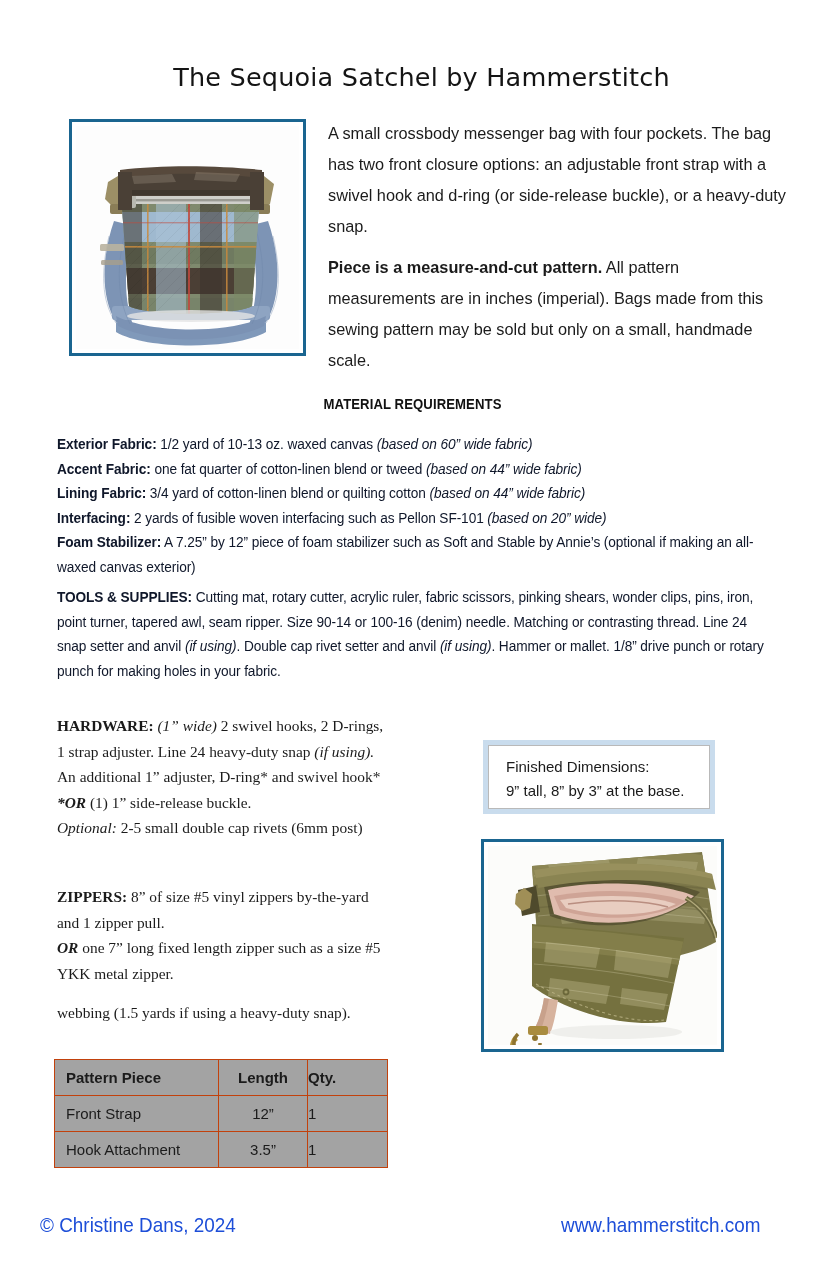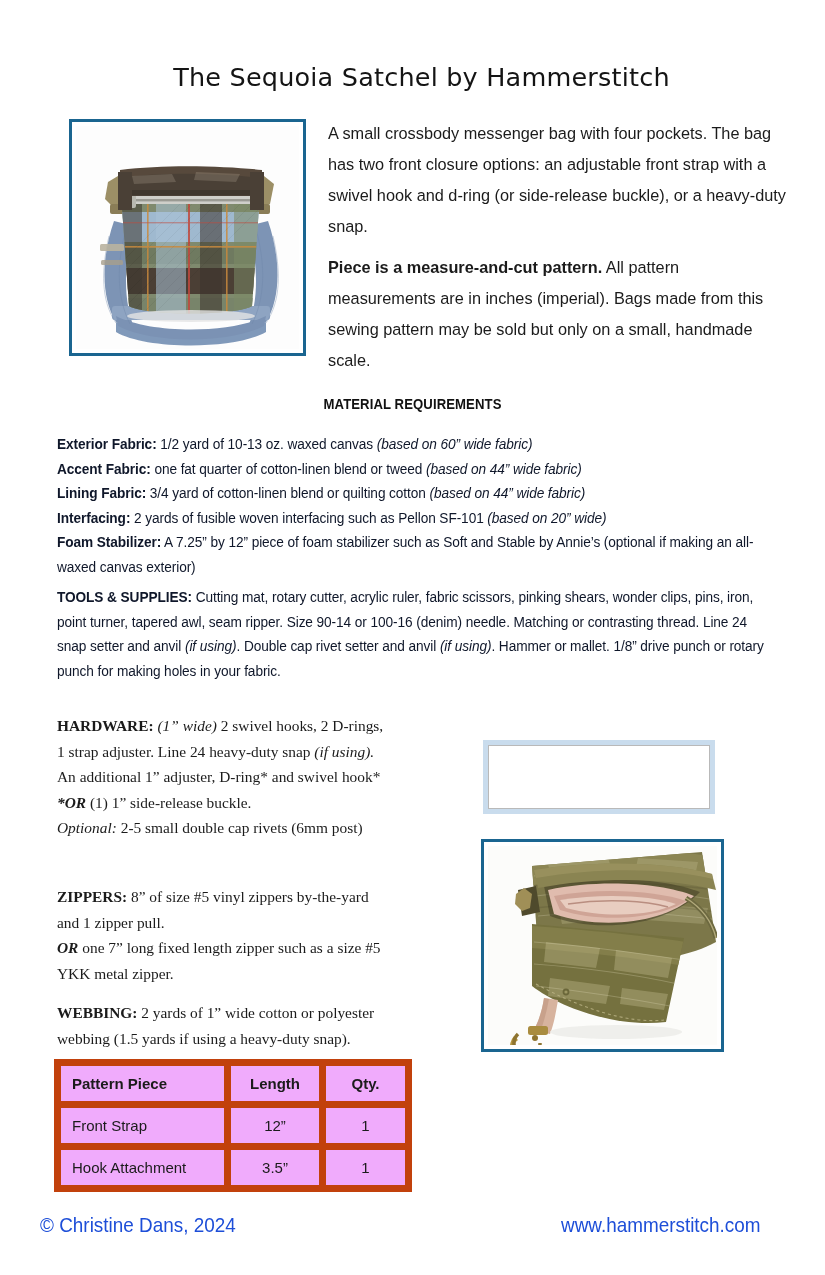--- a/index.html
+++ b/index.html
@@ -141,30 +141,30 @@
   #pieces-table {
     position: absolute;
     left: 54px;
     top: 1059px;
     border-collapse: collapse;
     font-family: "Liberation Sans", sans-serif;
     font-size: 15px;
     color: #1b1b1b;
   }
   #pieces-table td, #pieces-table th {
-    border: 7px solid #c2410c;
+    border: 1px solid #c2410c;
     padding: 0;
     height: 35px;
-    background: #f0abfc;
+    background: #a3a3a3;
     font-weight: 400;
   }
   #pieces-table th { font-weight: 700; }
   #pieces-table .c-name { width: 152px; text-align: left; padding-left: 11px; }
   #pieces-table .c-len  { width: 88px;  text-align: center; }
-  #pieces-table .c-qty  { width: 79px;  text-align: center; }
+  #pieces-table .c-qty  { width: 79px;  text-align: left; }
 
   
   .footer {
     position: absolute;
     bottom: 38px;
     font-family: "Liberation Sans Narrow", "Liberation Sans", sans-serif;
     font-size: 21px;
     color: #1d4ed8;
   }
   #footer-copyright { left: 40px; }
@@ -301,26 +301,27 @@
 </div>
 
 <div class="leftcol" id="zippers-block">
   <div><b>ZIPPERS:</b><span> 8” of size #5 vinyl zippers by-the-yard</span></div>
   <div>and 1 zipper pull.</div>
   <div><span class="bi">OR</span><span> one 7” long fixed length zipper such as a size #5</span></div>
   <div>YKK metal zipper.</div>
 </div>
 
 <div class="leftcol" id="webbing-block">
-  <div><b>WEBBING:</b><span> 2 yards of 1” wide cotton or polyester</span></div>
   <div>webbing (1.5 yards if using a heavy-duty snap).</div>
 </div>
 
 <div id="dimensions-box">
   <div class="inner">
+    <div>Finished Dimensions:</div>
+    <div>9” tall, 8” by 3” at the base.</div>
   </div>
 </div>
 
 <div class="photo-frame" id="photo-bottom">
   <div class="photo-inner">
     <svg viewBox="0 0 235 205" width="235" height="205">
       <rect x="0" y="0" width="235" height="205" fill="#fcfcfa"></rect>
       <defs>
         <clipPath id="bodyclip2">
           <path d="M44 20 L214 6 L228 96 C 190 118, 96 126, 50 104 Z"></path>

